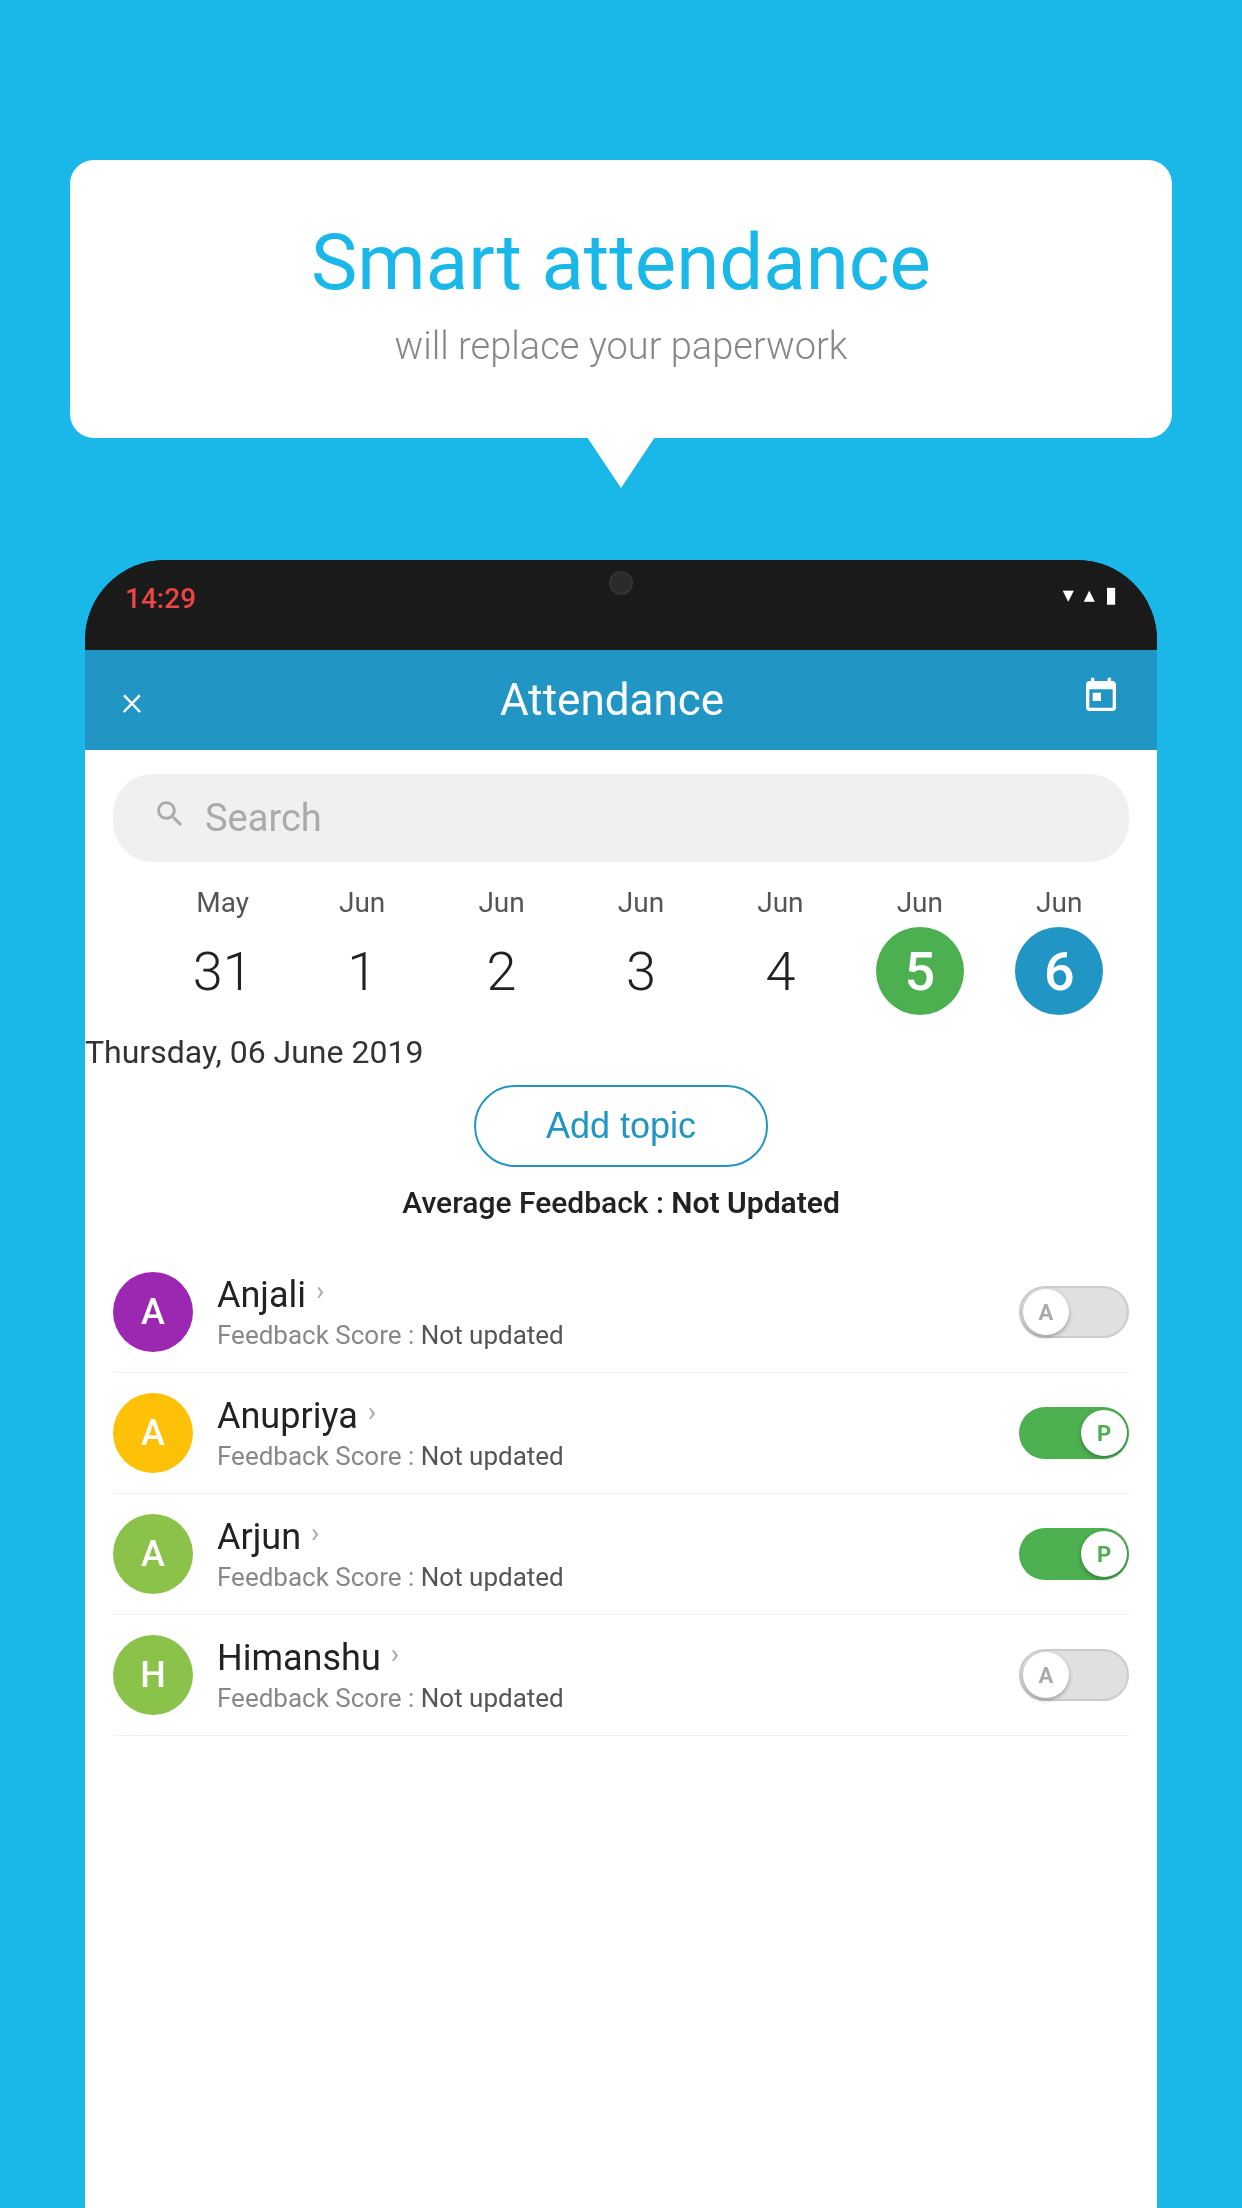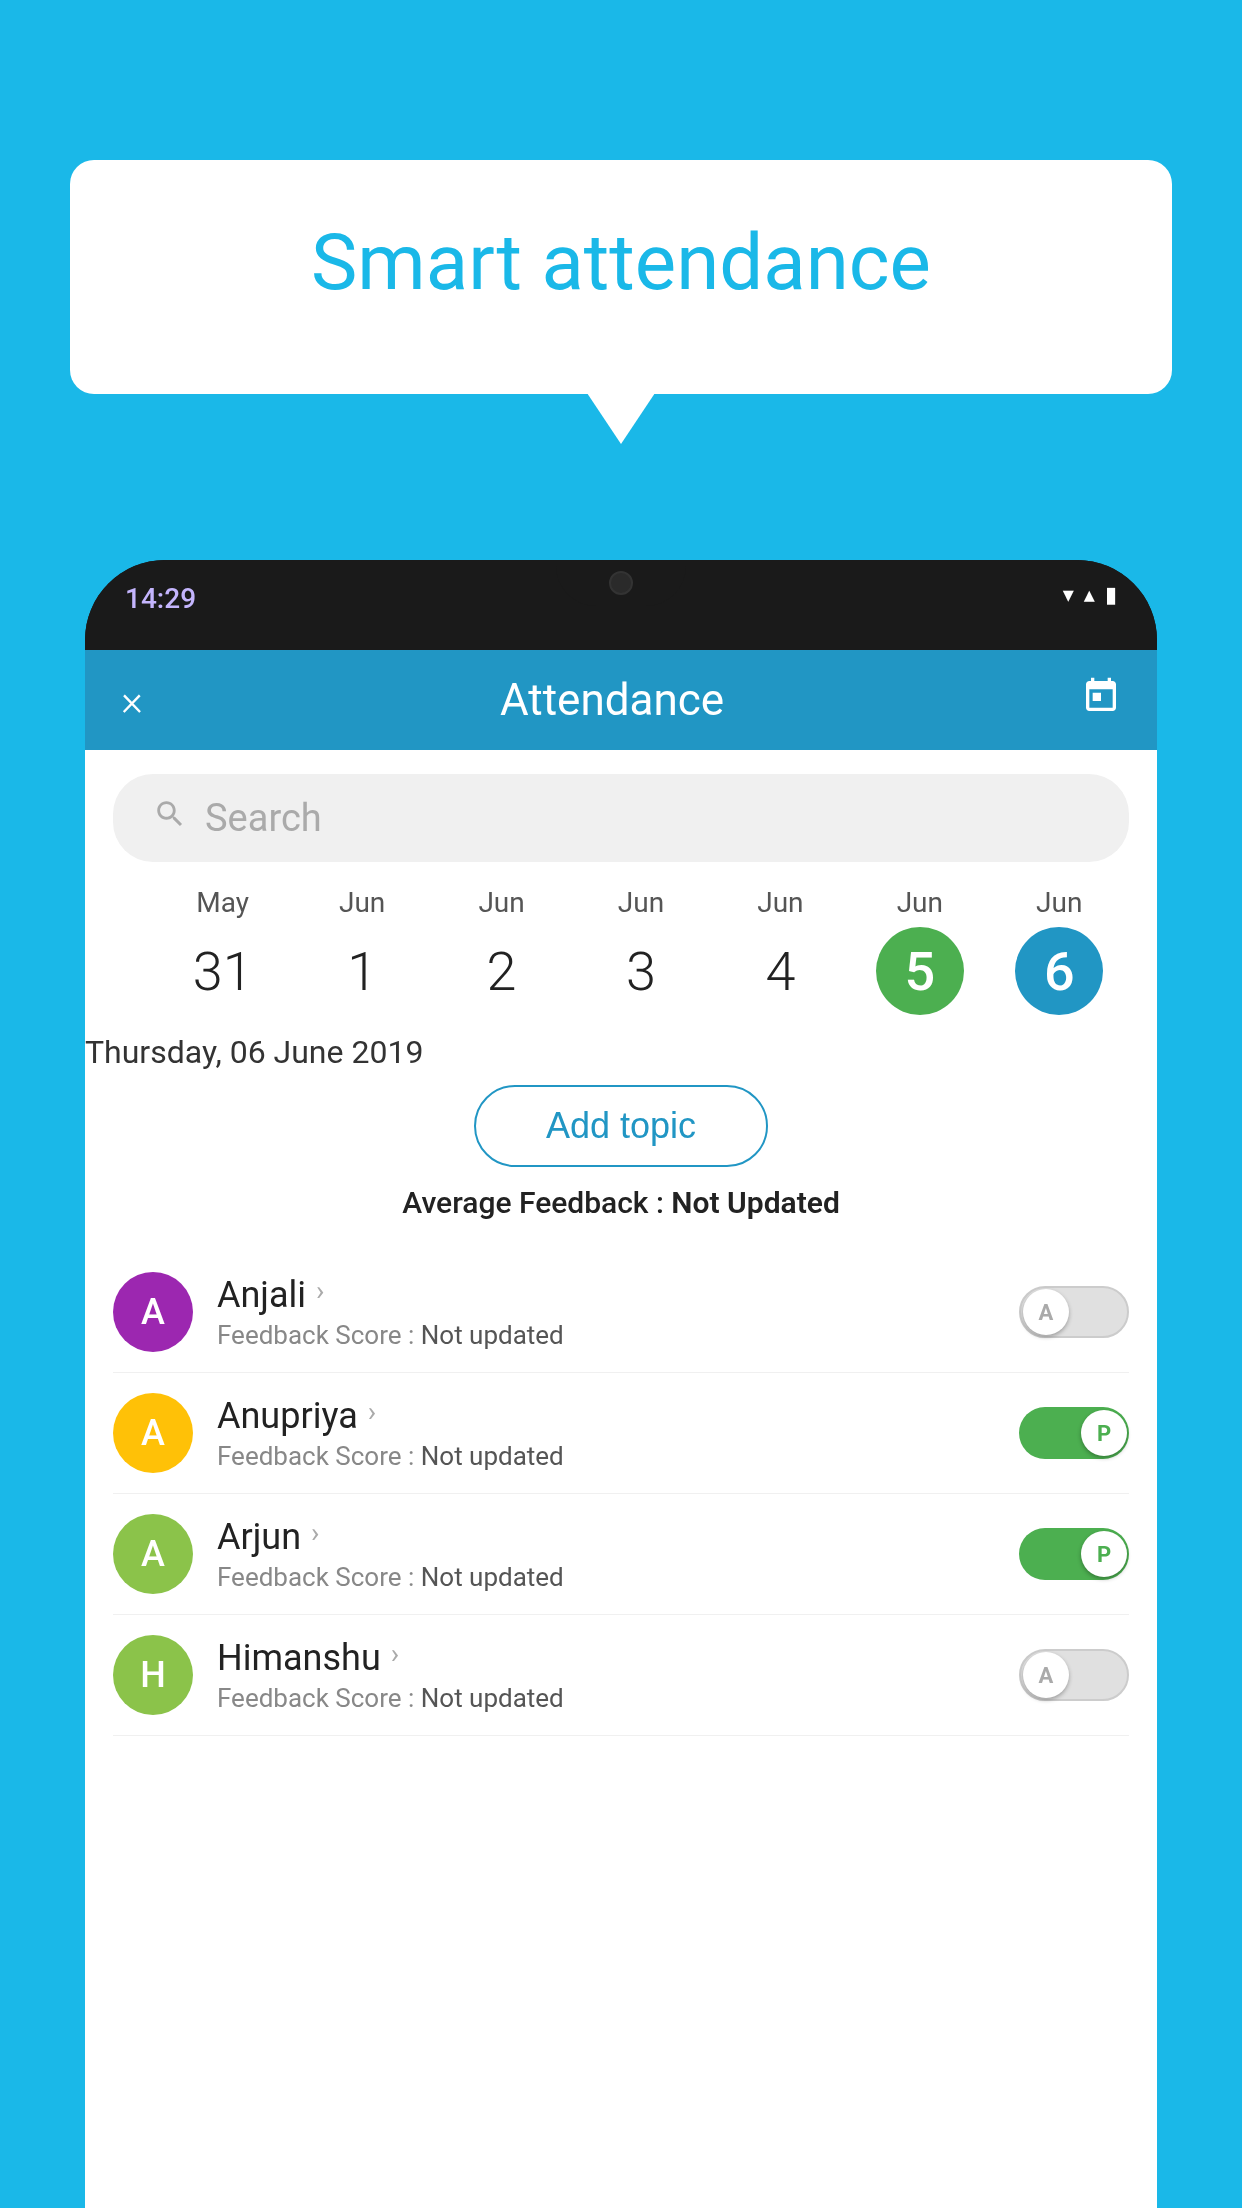--- a/index.html
+++ b/index.html
@@ -66,21 +66,21 @@
     .phone-top {
       background: #1a1a1a;
       height: 90px;
       position: relative;
       display: flex;
       align-items: flex-start;
       justify-content: space-between;
       padding: 14px 40px 0;
     }
     .status-time {
-      color: #c4b5fd;
+      color: #ef4444;
       font-size: 28px;
       font-weight: 500;
       margin-top: 8px;
     }
     .notch {
       position: absolute;
       top: 0;
       left: 50%;
       transform: translateX(-50%);
       width: 130px;
@@ -319,20 +319,21 @@
     .toggle.on .toggle-knob {
       right: 2px;
       color: #4CAF50;
     }
   </style>
 </head>
 <body>
 
 <div class="speech-bubble">
   <div class="bubble-title">Smart attendance</div>
+  <div class="bubble-subtitle">will replace your paperwork</div>
 </div>
 
 <div class="phone-frame">
 
   <div class="phone-top">
     <div class="status-time">14:29</div>
     <div class="notch">
       <div class="notch-camera"></div>
     </div>
     <div class="status-icons">

